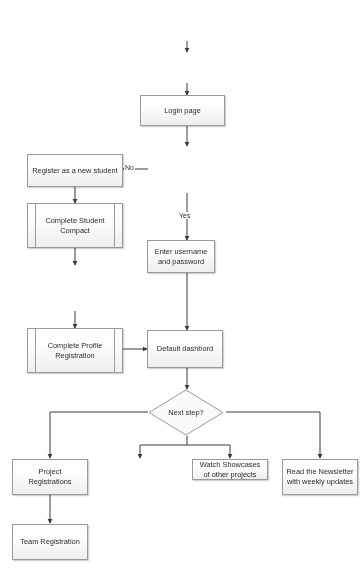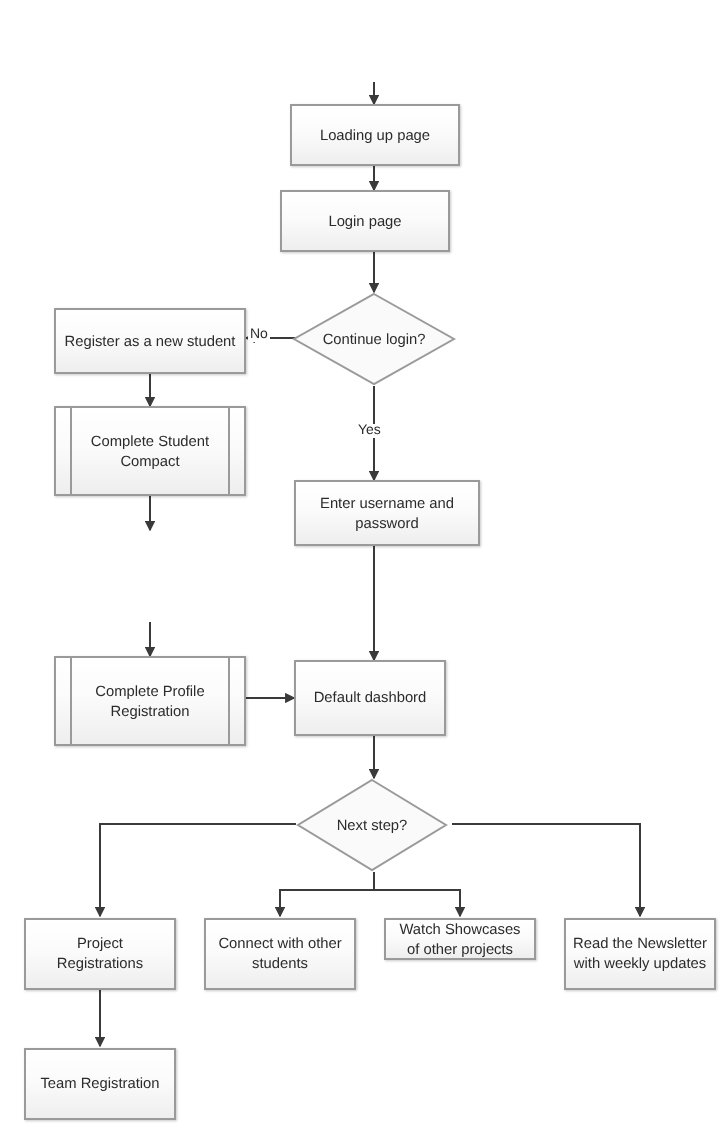--- a/index.html
+++ b/index.html
@@ -73,56 +73,48 @@
       
       <path d="M 187 436 L 187 445 L 140 445 L 140 458"></path>
       
       <path d="M 187 445 L 230 445 L 230 458"></path>
       
       <path d="M 50 495 L 50 523"></path>
     </g>
   </svg>
 
 
-  <div class="node" style="left:145px;top:52px;width:85px;height:31px;">Loading up page</div>
 
   <div class="node" style="left:140px;top:95px;width:85px;height:31px;">Login page</div>
 
-  <div class="diamond" style="left:146px;top:146px;width:82px;height:47px;">
-    <svg class="dshape" viewBox="0 0 82 47" xmlns="http://www.w3.org/2000/svg">
-      <polygon points="41,1 81,23.5 41,46 1,23.5" fill="#fafafa" stroke="#9a9a9a" stroke-width="1"></polygon>
-    </svg>
-    <div class="dlabel">Continue login?</div>
-  </div>
 
   <div class="edgelabel" style="left:124px;top:164px;">No</div>
 
   <div class="edgelabel" style="left:178px;top:212px;">Yes</div>
 
   <div class="node" style="left:27px;top:154px;width:96px;height:33px;">Register as a new student</div>
 
   <div class="node predef" style="left:27px;top:203px;width:96px;height:45px;">Complete Student Compact</div>
 
 
   <div class="node predef" style="left:27px;top:328px;width:96px;height:45px;">Complete Profile Registration</div>
 
-  <div class="node" style="left:147px;top:240px;width:93px;height:33px;">Enter username and password</div>
+  <div class="node" style="left:147px;top:240px;width:68px;height:33px;">Enter username and password</div>
 
   <div class="node" style="left:147px;top:330px;width:76px;height:38px;">Default dashbord</div>
 
   <div class="diamond" style="left:148px;top:389px;width:76px;height:47px;">
     <svg class="dshape" viewBox="0 0 76 47" xmlns="http://www.w3.org/2000/svg">
       <polygon points="38,1 75,23.5 38,46 1,23.5" fill="#fafafa" stroke="#9a9a9a" stroke-width="1"></polygon>
     </svg>
     <div class="dlabel">Next step?</div>
   </div>
 
   <div class="node" style="left:12px;top:459px;width:76px;height:36px;">Project Registrations</div>
 
-  <div class="node" style="left:102px;top:459px;width:76px;height:36px;">Connect with other students</div>
 
   <div class="node" style="left:192px;top:459px;width:76px;height:21px;">Watch Showcases of other projects</div>
 
   <div class="node" style="left:282px;top:459px;width:76px;height:36px;">Read the Newsletter with weekly updates</div>
 
   <div class="node" style="left:12px;top:524px;width:76px;height:36px;">Team Registration</div>
 
 </div>
 
 </body></html>

